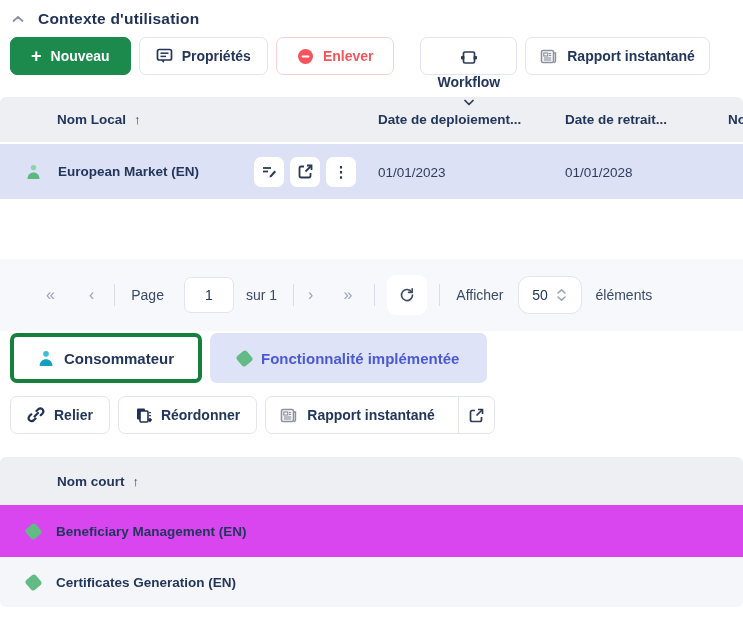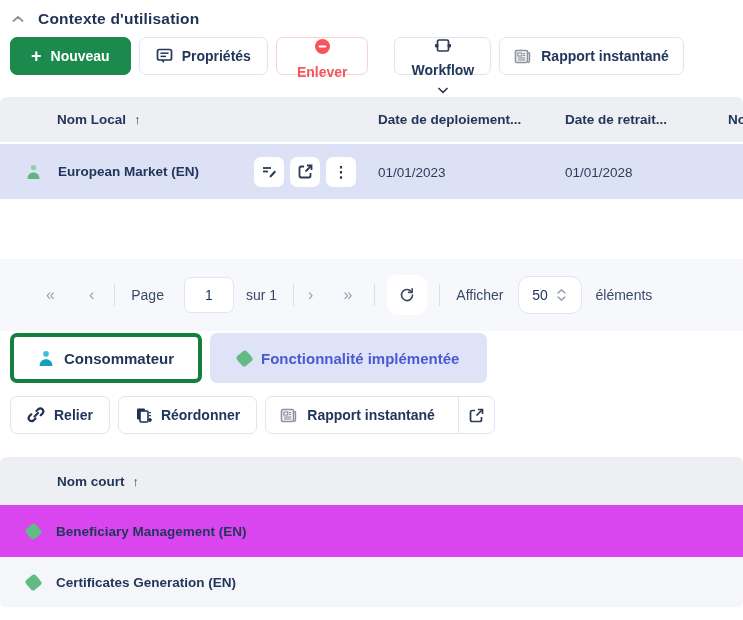--- a/index.html
+++ b/index.html
@@ -4,25 +4,25 @@
 <style>
   * { box-sizing: border-box; margin: 0; padding: 0; }
   html,body { width:743px; height:620px; background:#fff; overflow:hidden;
     font-family:"Liberation Sans", sans-serif; color:#22365c; }
 
   .section-header { display:flex; align-items:center; gap:14px; padding:10px 0 0 12px; }
   .collapse-btn { background:none; border:none; cursor:pointer; display:flex; align-items:center; }
   .section-title { font-size:15.5px; font-weight:700; color:#1f3154; letter-spacing:.2px; }
 
   .toolbar { display:flex; align-items:center; gap:8px; padding:0 10px; margin-top:9px; }
-  .btn { display:inline-flex; align-items:center; gap:9px; height:38px; padding:0 16px;
+  .btn { display:inline-flex; align-items:center; gap:9px; height:38px; padding:12px 16px;
     background:#fff; border:1px solid #e2e5f1; border-radius:7px; font-weight:600;
     font-size:14px; color:#22365c; cursor:pointer; font-family:inherit; white-space:nowrap; }
   .btn-green { background:#1b8a4c; border-color:#1b8a4c; color:#fff; padding:0 20px; }
-  .btn-danger { border-color:#f8d2d3; color:#f4555c; padding:0 20px;flex-direction:column; }
+  .btn-danger { border-color:#f8d2d3; color:#f4555c; padding:0 20px; }
   .btn .plus { font-size:18px; font-weight:600; line-height:1; }
   .group-gap { margin-left:18px;flex-direction:column; }
   .btn-split { padding:0; }
   .btn-split .seg-label { display:inline-flex; align-items:center; gap:10px; padding:0 14px; height:100%; }
   .btn-split .seg-icon { display:inline-flex; align-items:center; justify-content:center;
     width:36px; height:100%; border-left:1px solid #e2e5f1; }
 
   .table1 { margin-top:22px; }
   .t-head { display:flex; align-items:center; height:45px; background:#edeff3; border-radius:6px 6px 0 0; }
   .t-head .lbl { font-size:13.5px; font-weight:700; color:#22365c; display:flex; align-items:center; gap:8px; }

